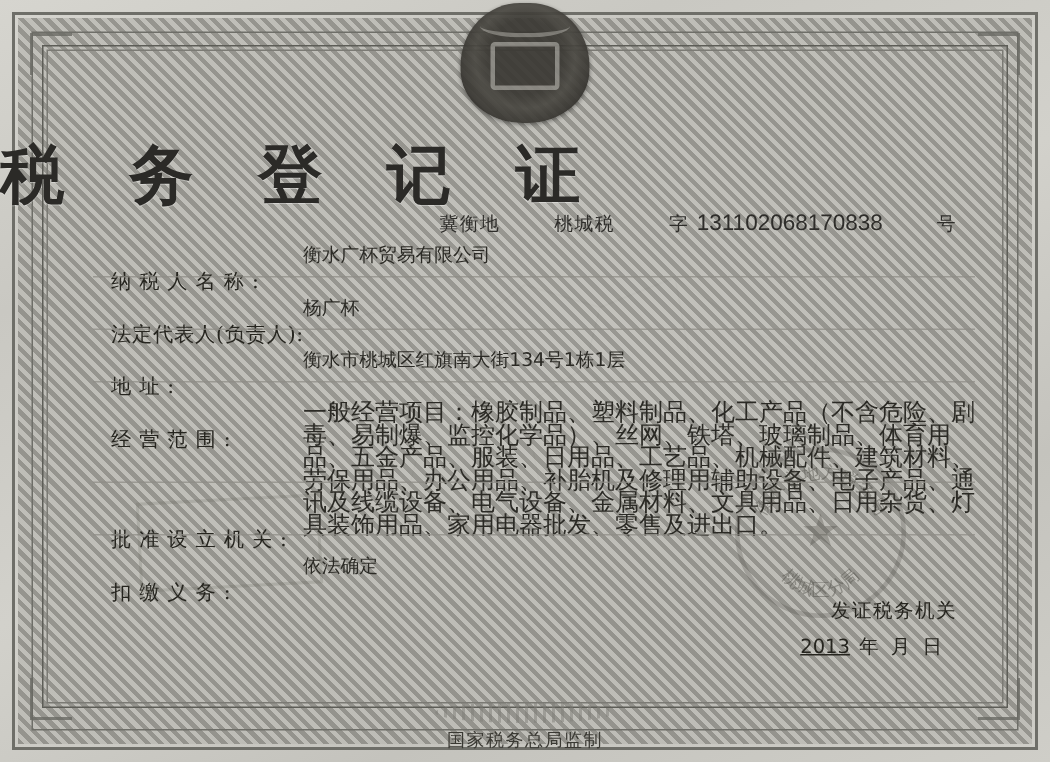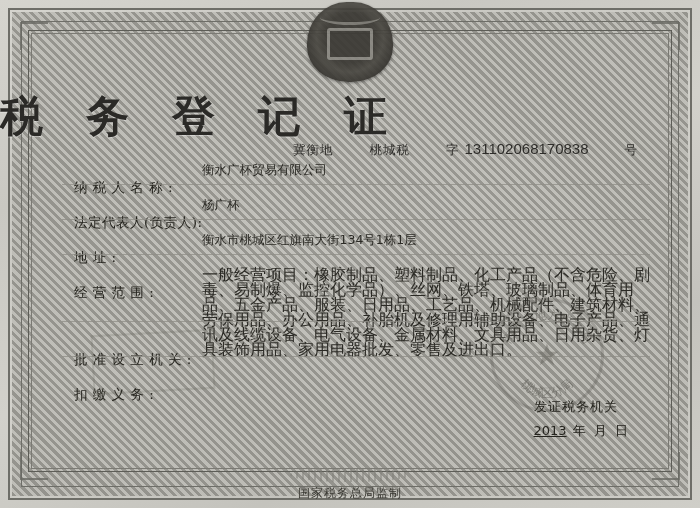--- a/index.html
+++ b/index.html
@@ -165,21 +165,21 @@
   
   .square-seal{
     position:absolute;left:92px;bottom:116px;width:118px;height:56px;
     border:2px solid rgba(95,93,87,.40);
     opacity:.5;
     transform:rotate(-3deg);
     pointer-events:none;
   }
 
   .issuer{
-    position:absolute;right:82px;bottom:92px;
+    position:absolute;right:62px;bottom:92px;
     font-size:13px;color:#26251f;
     font-family:"DejaVu Serif","Liberation Serif",serif;
     letter-spacing:1px;
   }
   .datefield{
     position:absolute;right:70px;bottom:68px;
     font-size:13px;color:#26251f;
     font-family:"DejaVu Serif","Liberation Serif",serif;
     letter-spacing:2px;
   }
@@ -267,20 +267,21 @@
     </div>
 
     <div class="row">
       <span class="lab">批 准 设 立 机 关 :</span>
       <span class="val"></span>
       <span class="rule"></span>
     </div>
 
     <div class="row">
       <span class="lab">扣 缴 义 务 :</span>
+      <span class="val">依法确定</span>
     </div>
 
   </div>
 
   <div class="square-seal"></div>
 
   <div class="agency-seal">
     <span class="star">★</span>
     <svg class="arc" viewBox="0 0 108 108">
       <defs>

